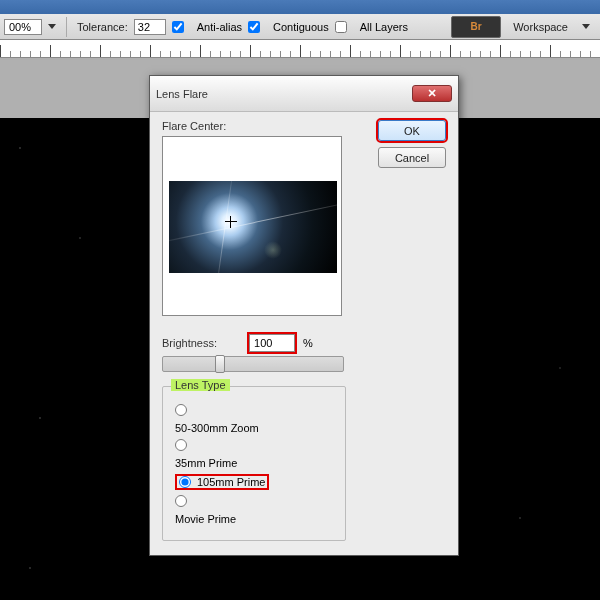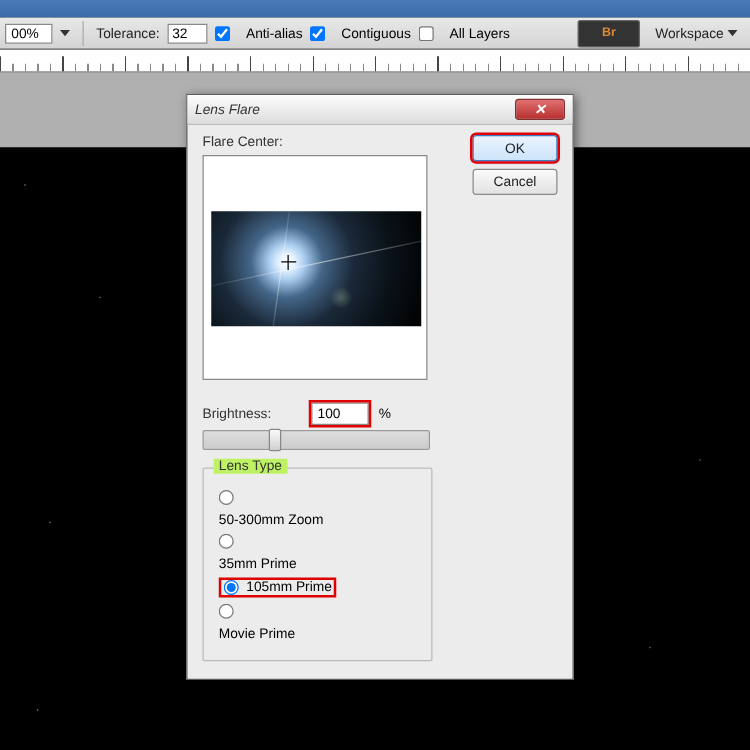--- a/index.html
+++ b/index.html
@@ -7,29 +7,29 @@
 .topbar { background: linear-gradient(#4a7ab8, #3a6aa8); height: 14px; }
 .options-bar { background: linear-gradient(#e8e8e8, #d4d4d4); height: 26px; border-bottom: 1px solid #888; display: flex; align-items: center; padding: 0 4px; gap: 6px; }
 .zoom-box { background: #fff; border: 1px solid #888; padding: 1px 4px; width: 38px; color: #000; }
 .sep { width: 1px; height: 20px; background: #aaa; margin: 0 4px; }
 .label { color: #222; }
 .input-sm { background: #fff; border: 1px solid #888; width: 32px; padding: 1px 3px; color: #000; }
 .chk { display: flex; align-items: center; gap: 13px; }
 .chk input { width: 12px; height: 12px; }
 .spacer { flex: 1; }
 .br-icon { width: 50px; height: 22px; background: #333; border: 1px solid #666; border-radius: 2px; color: #d88a3a; display: flex; align-items: center; justify-content: center; font-weight: bold; font-size: 10px; }
-.ws-btn { display: flex; align-items: center; gap: 3px; padding: 2px 6px; color: #222; }
+.ws-btn { display: flex; align-items: center; gap: 14px; padding: 2px 6px; color: #222; }
 .ruler { background: #fff; height: 18px; border-bottom: 1px solid #888; position: relative; }
 .ruler::before { content: ""; position: absolute; left: 0; right: 0; bottom: 0; height: 6px; background: repeating-linear-gradient(90deg, #888 0, #888 1px, transparent 1px, transparent 10px); }
 .ruler::after { content: ""; position: absolute; left: 0; right: 0; bottom: 0; height: 12px; background: repeating-linear-gradient(90deg, #444 0, #444 1px, transparent 1px, transparent 50px); }
 .canvas-bg { background: #b0b0b0; height: 60px; }
 .canvas-area { position: absolute; top: 118px; left: 0; right: 0; bottom: 0; background: #000; }
 .stars { position: absolute; inset: 0; background: radial-gradient(1px 1px at 20px 30px, #888, transparent), radial-gradient(1px 1px at 80px 120px, #777, transparent), radial-gradient(1px 1px at 150px 200px, #666, transparent), radial-gradient(1px 1px at 40px 300px, #888, transparent), radial-gradient(1px 1px at 520px 400px, #777, transparent), radial-gradient(1px 1px at 560px 250px, #666, transparent), radial-gradient(1px 1px at 30px 450px, #888, transparent), radial-gradient(1px 1px at 100px 500px, #777, transparent); }
 .dialog { position: absolute; top: 75px; left: 149px; width: 310px; background: #ececec; border: 1px solid #5a5a5a; box-shadow: 2px 2px 8px rgba(0,0,0,0.5); }
-.titlebar { background: linear-gradient(#fdfdfd, #dcdcdc); height: 24px; display: flex; align-items: center; padding: 0 6px; border-bottom: 1px solid #bbb; font-style: italic; }
+.titlebar { background: linear-gradient(#fdfdfd, #dcdcdc); height: 36px; display: flex; align-items: center; padding: 0 6px; border-bottom: 1px solid #bbb; }
 .titlebar .title { color: #333; }
 .titlebar .spacer { flex: 1; }
 .close-btn { width: 40px; height: 17px; background: linear-gradient(#e07070, #b83030); border: 1px solid #803030; border-radius: 3px; color: #fff; display: flex; align-items: center; justify-content: center; font-size: 10px; font-weight: bold; }
 .dialog-body { padding: 8px 12px 14px; position: relative; }
 .field-label { color: #333; margin-bottom: 4px; }
 .preview-box { width: 180px; height: 180px; background: #fff; border: 1px solid #888; padding: 2px; position: relative; }
 .preview-inner { position: absolute; left: 6px; top: 44px; width: 168px; height: 92px; background: radial-gradient(circle at 36% 44%, #fff 0%, #e0f0ff 6%, #aaccee 12%, #446688 24%, #1a2838 45%, #0a1218 70%, #000 100%); overflow: hidden; }
 .streak1 { position: absolute; left: -20px; top: 40px; width: 220px; height: 1px; background: linear-gradient(90deg, transparent, rgba(255,255,255,0.5), transparent); transform: rotate(-12deg); }
 .streak2 { position: absolute; left: 55px; top: -20px; width: 1px; height: 140px; background: linear-gradient(180deg, transparent, rgba(255,255,255,0.4), transparent); transform: rotate(8deg); }
 .small-flare { position: absolute; left: 95px; top: 60px; width: 18px; height: 18px; border-radius: 50%; background: radial-gradient(circle, rgba(200,220,180,0.3), transparent 70%); }

